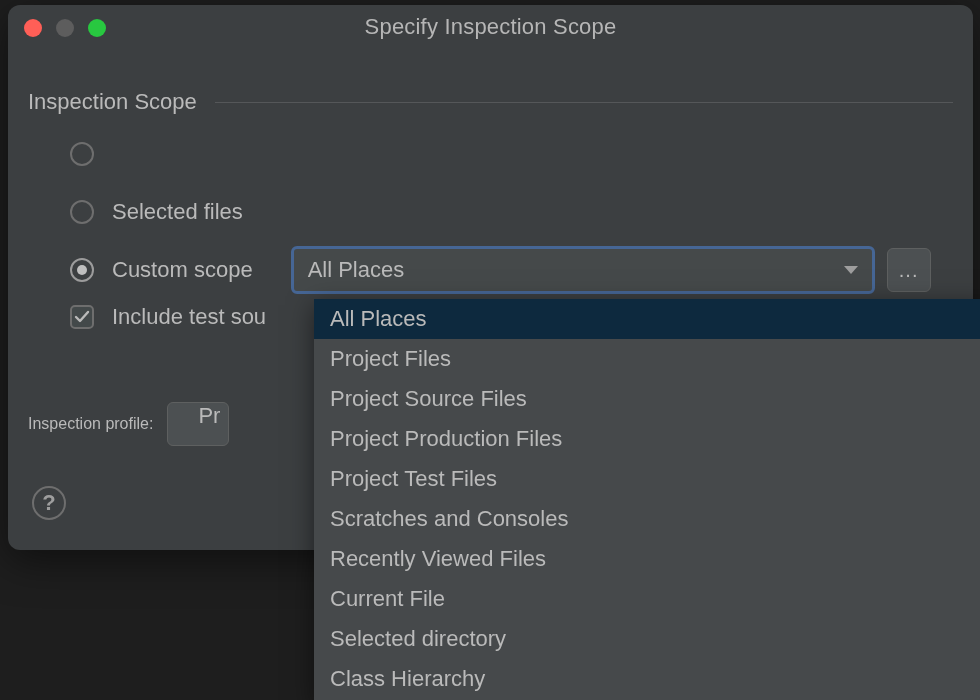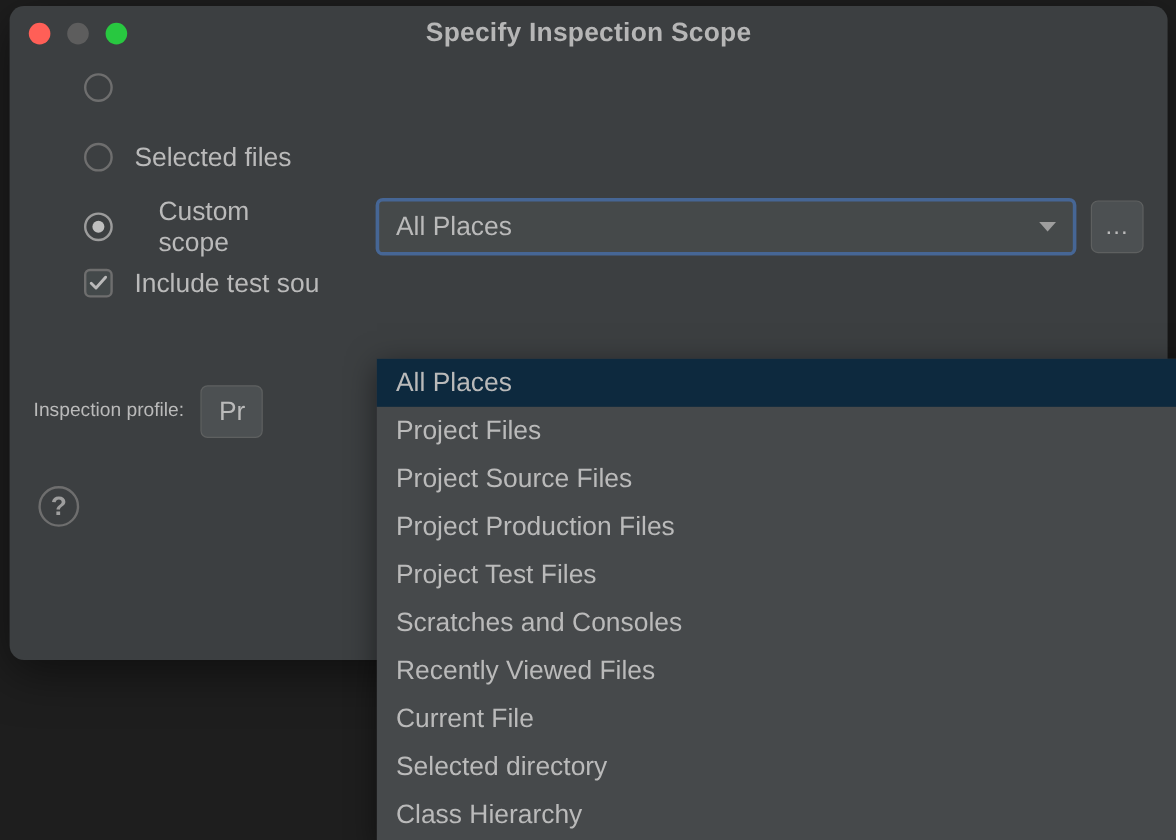--- a/index.html
+++ b/index.html
@@ -42,21 +42,21 @@
     .traffic-light {
       width: 18px;
       height: 18px;
       border-radius: 50%;
     }
     .tl-close { background: #ff5f57; }
     .tl-min { background: #5d5d5d; }
     .tl-max { background: #28c840; }
     .dialog-title {
       color: #b6b6b6;
-      font-weight: 700;
+      font-weight: 400;
       font-size: 22px;
       letter-spacing: 0.2px;
     }
     .content {
       padding: 10px 20px 0 20px;
     }
     .section-header {
       display: flex;
       align-items: center;
       margin-top: 30px;
@@ -75,21 +75,20 @@
     }
     .radio-row {
       display: flex;
       align-items: center;
       margin-left: 42px;
       margin-bottom: 30px;
       height: 28px;
     }
     .radio-row.with-select {
       margin-bottom: 20px;
-      gap: 20px;
     }
     .radio-btn {
       width: 24px;
       height: 24px;
       border: 2px solid #6e6e6e;
       border-radius: 50%;
       margin-right: 18px;
       display: flex;
       align-items: center;
       justify-content: center;
@@ -182,22 +181,21 @@
       color: #bababa;
       font-size: 16px;
       margin-right: 14px;
     }
     .profile-select {
       height: 44px;
       background: #4c5052;
       border: 1px solid #5e6060;
       border-radius: 6px;
       display: flex;
-      align-items: center;
-      padding: 0 14px;
+      padding: 0 30px;
       color: #bababa;
       font-size: 22px;
       width: 52px;
       overflow: hidden;
     }
     .help-btn {
       width: 34px;
       height: 34px;
       border: 2px solid #6e6e6e;
       border-radius: 50%;
@@ -239,20 +237,24 @@
   <div class="titlebar">
     <div class="traffic-lights">
       <div class="traffic-light tl-close"></div>
       <div class="traffic-light tl-min"></div>
       <div class="traffic-light tl-max"></div>
     </div>
     <div class="dialog-title">Specify Inspection Scope</div>
   </div>
 
   <div class="content">
+    <div class="section-header">
+      <div class="section-label">Inspection Scope</div>
+      <div class="section-rule"></div>
+    </div>
 
     <div class="radio-row">
       <div class="radio-btn"></div>
     </div>
 
     <div class="radio-row">
       <div class="radio-btn"></div>
       <div class="radio-label">Selected files</div>
     </div>
 

